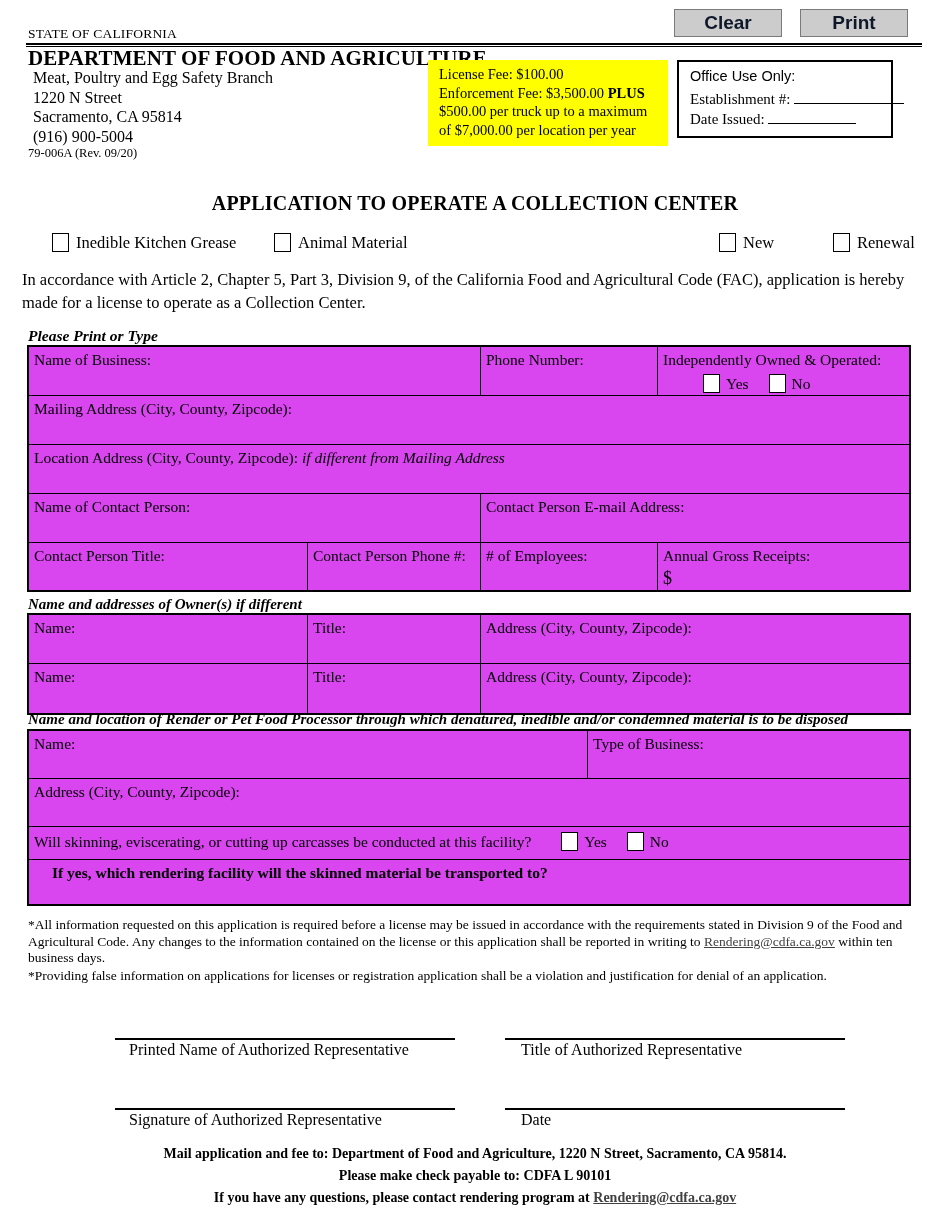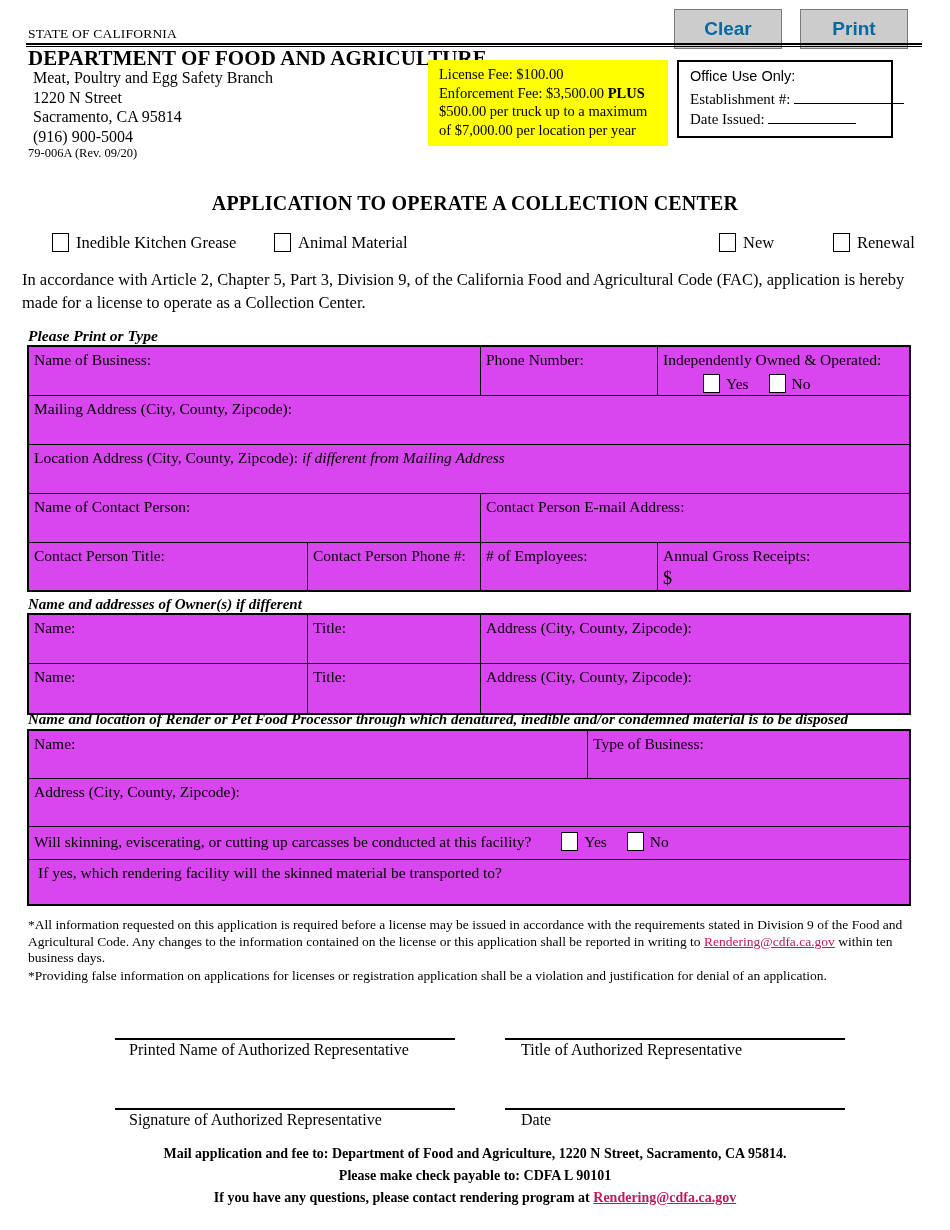--- a/index.html
+++ b/index.html
@@ -19,27 +19,27 @@
 
   
   .topbar {
     position: absolute;
     top: 9px; right: 42px;
     display: flex;
     gap: 18px;
   }
   .btn {
     width: 108px;
-    height: 40px;
+    height: 28px;
     background: #cccccc;
     border: 1px solid #7a7a7a;
     font-family: "Liberation Sans", sans-serif;
     font-weight: bold;
     font-size: 19px;
-    color: #0369a1;
+    color: #0f172a;
     display: flex;
     align-items: center;
     justify-content: center;
     cursor: pointer;
     box-sizing: border-box;
   }
 
   
   .state-line {
     position: absolute;
@@ -205,21 +205,21 @@
 
   
   .footnote {
     position: absolute;
     left: 28px;
     width: 886px;
     font-size: 13.5px;
     line-height: 16.5px;
   }
   a.maillink {
-    color: #be185d;
+    color: #404040;
     text-decoration: underline;
   }
 
   
   .sigline {
     position: absolute;
     border-top: 2px solid #000;
     height: 0;
   }
   .siglabel {
@@ -397,21 +397,21 @@
     </div>
     <div class="trow" style="height:33px;">
       <div class="tcell" style="left:0; width:884px; padding-top:5px;">
         <span>Will skinning, eviscerating, or cutting up carcasses be conducted at this facility?</span>
         <span class="yn" style="margin-left:26px;">
           <span class="cbx"></span><span class="lbl">Yes</span><span class="cbx"></span><span class="lbl">No</span>
         </span>
       </div>
     </div>
     <div class="trow" style="height:44px;">
-      <div class="tcell" style="left:4px; width:884px;">
+      <div class="tcell" style="left:18px; width:884px;font-weight:bold;">
         <span>If yes, which rendering facility will the skinned material be transported to?</span>
       </div>
     </div>
   </div>
 
   <div class="footnote" style="top:917px;">
     <span>*All information requested on this application is required before a license may be issued in accordance with the requirements stated in Division 9 of the Food and Agricultural Code. Any changes to the information contained on the license or this application shall be reported in writing to </span><a class="maillink" href="#">Rendering@cdfa.ca.gov</a><span> within ten business days.</span>
   </div>
   <div class="footnote" style="top:968px;">*Providing false information on applications for licenses or registration application shall be a violation and justification for denial of an application.</div>
 

